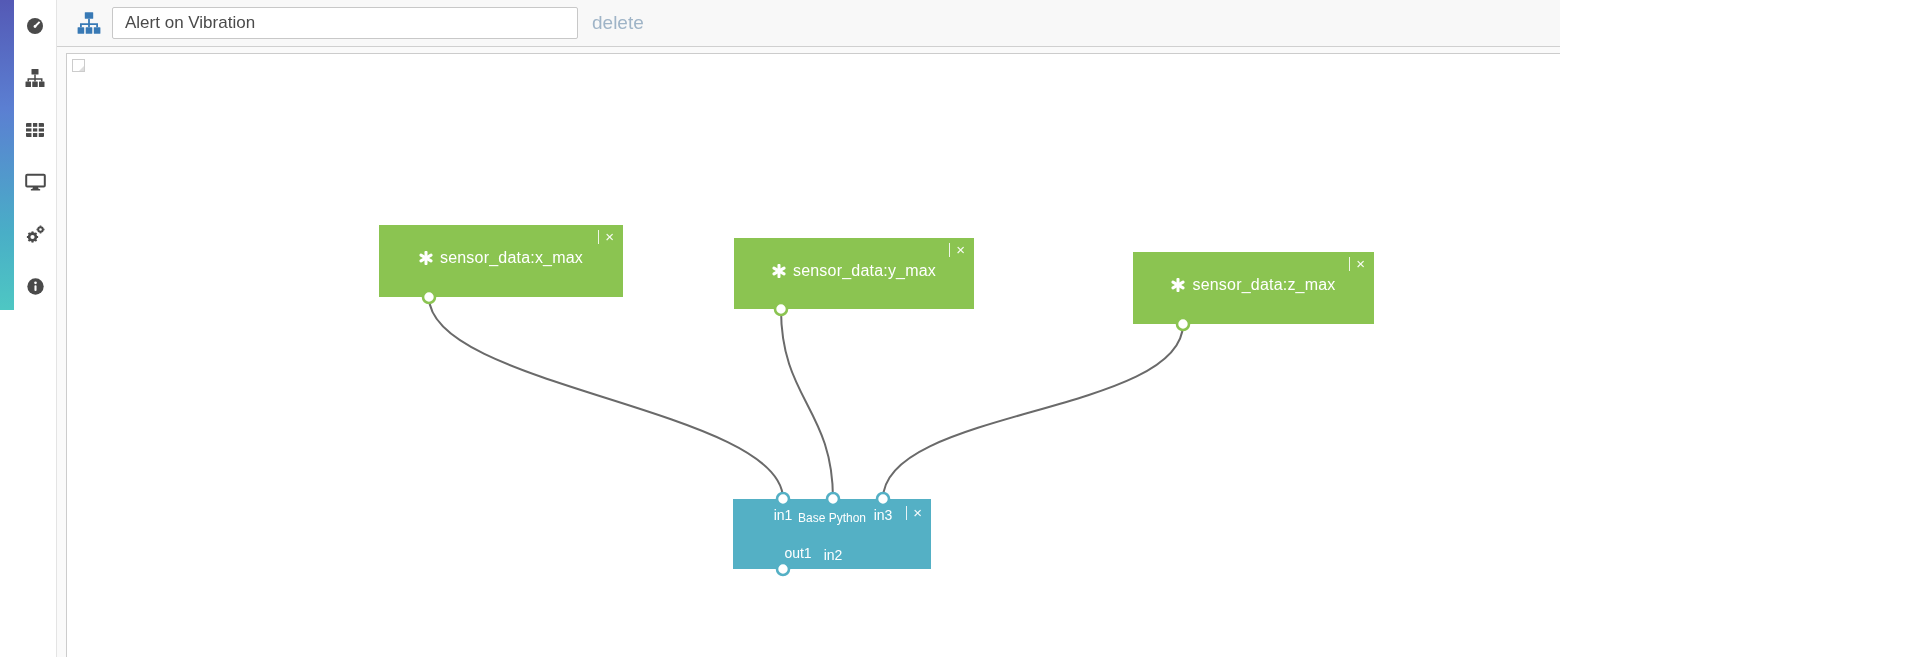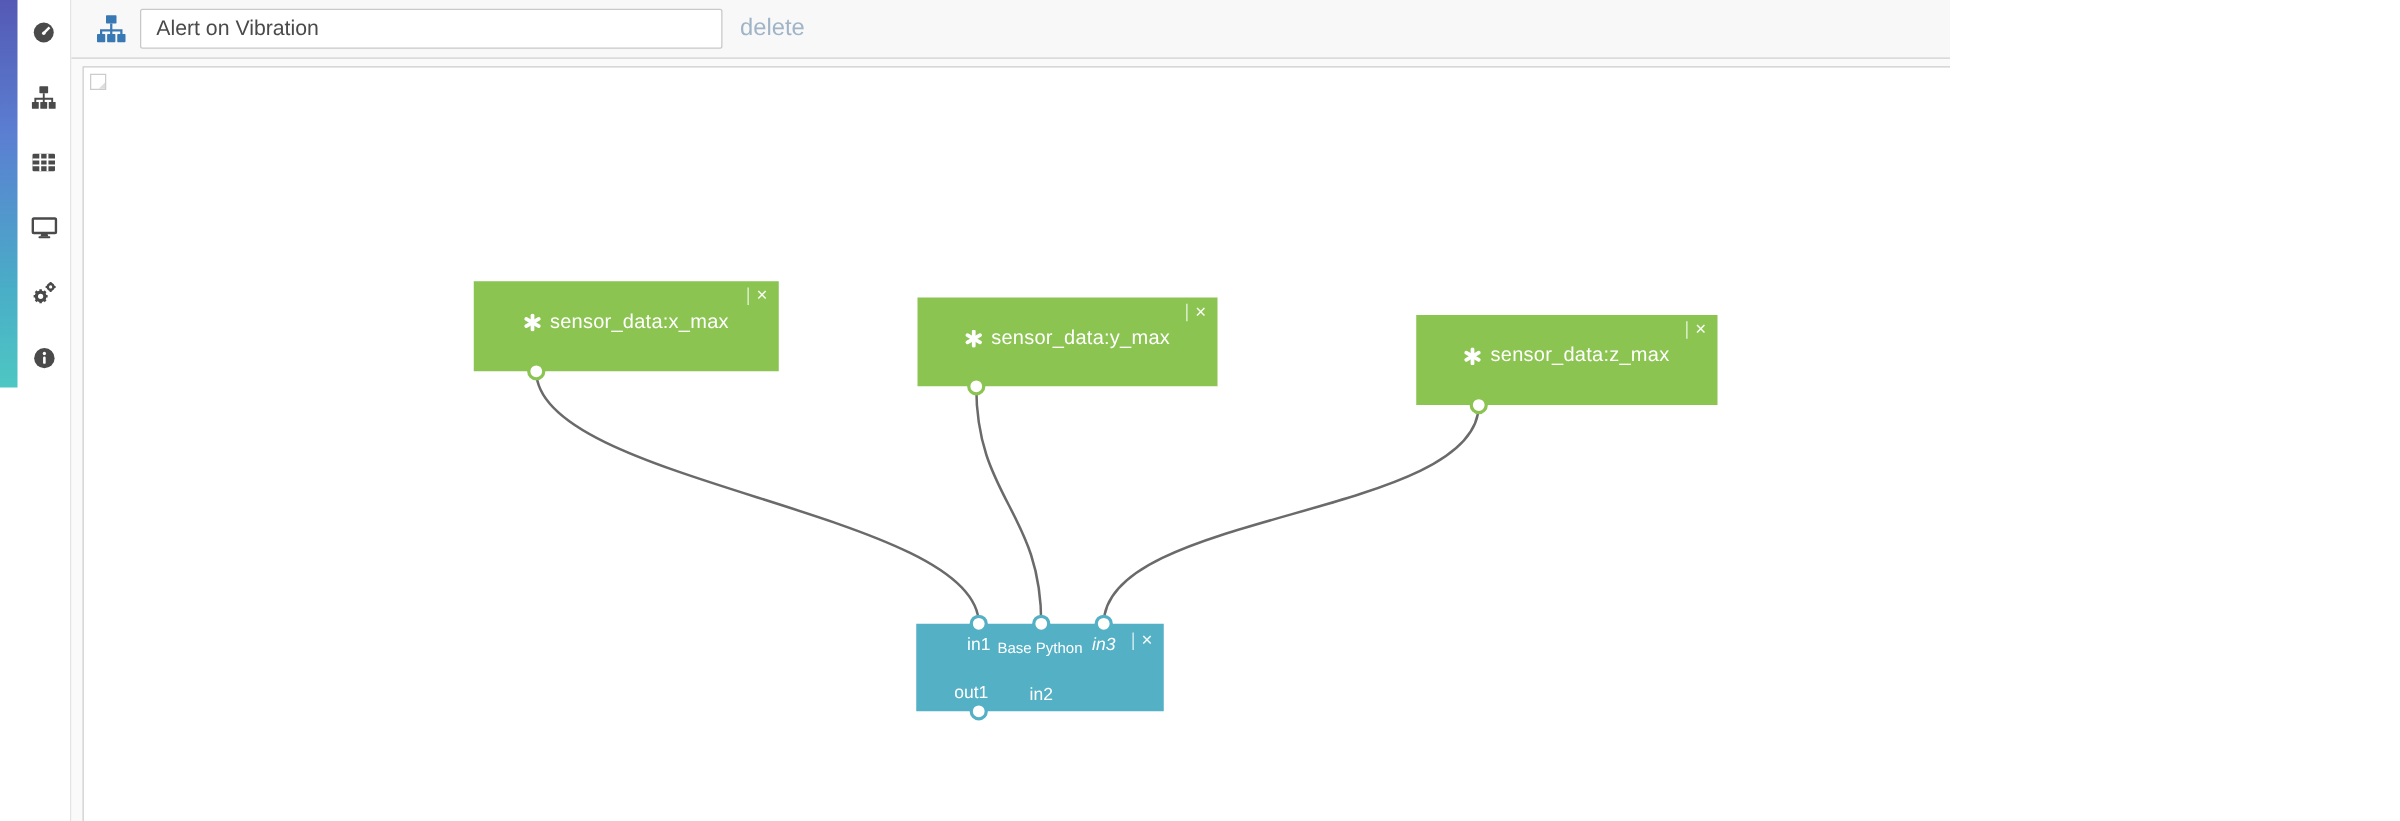--- a/index.html
+++ b/index.html
@@ -192,22 +192,22 @@
       <div class="node processor" style="left: 666px; top: 445px; width: 198px; height: 70px; background: rgb(84, 176, 197);">
         <div class="node-title">
           <span>Base Python</span>
         </div>
         <div class="node-close">
           <span class="pipe"></span>
           <span class="x">×</span>
         </div>
         <span class="port-label in" style="left: 50px;">in1</span>
         <span class="port-label in" style="left: 100px; margin-top: 40px;">in2</span>
-        <span class="port-label in" style="left: 150px; font-style: italic;">in3</span>
-        <span class="port-label out" style="left: 44px;">out1</span>
+        <span class="port-label in" style="left: 150px;">in3</span>
+        <span class="port-label out" style="left: 65px;">out1</span>
       </div>
       <svg width="1772" height="620" class="wire-layer">
         <path d="M 362 243 C 362 333, 716 355, 716 445" fill="none" stroke="#6a6a6a" stroke-width="2"></path>
         <path d="M 714 255 C 714 345, 766 355, 766 445" fill="none" stroke="#6a6a6a" stroke-width="2"></path>
         <path d="M 1116 270 C 1116 360, 816 355, 816 445" fill="none" stroke="#6a6a6a" stroke-width="2"></path>
         <circle cx="362" cy="243" r="6" fill="#fff" stroke="#8bc451" stroke-width="2.6"></circle>
         <circle cx="714" cy="255" r="6" fill="#fff" stroke="#8bc451" stroke-width="2.6"></circle>
         <circle cx="1116" cy="270" r="6" fill="#fff" stroke="#8bc451" stroke-width="2.6"></circle>
         <circle cx="716" cy="445" r="6" fill="#fff" stroke="#54b0c5" stroke-width="2.6"></circle>
         <circle cx="766" cy="445" r="6" fill="#fff" stroke="#54b0c5" stroke-width="2.6"></circle>

